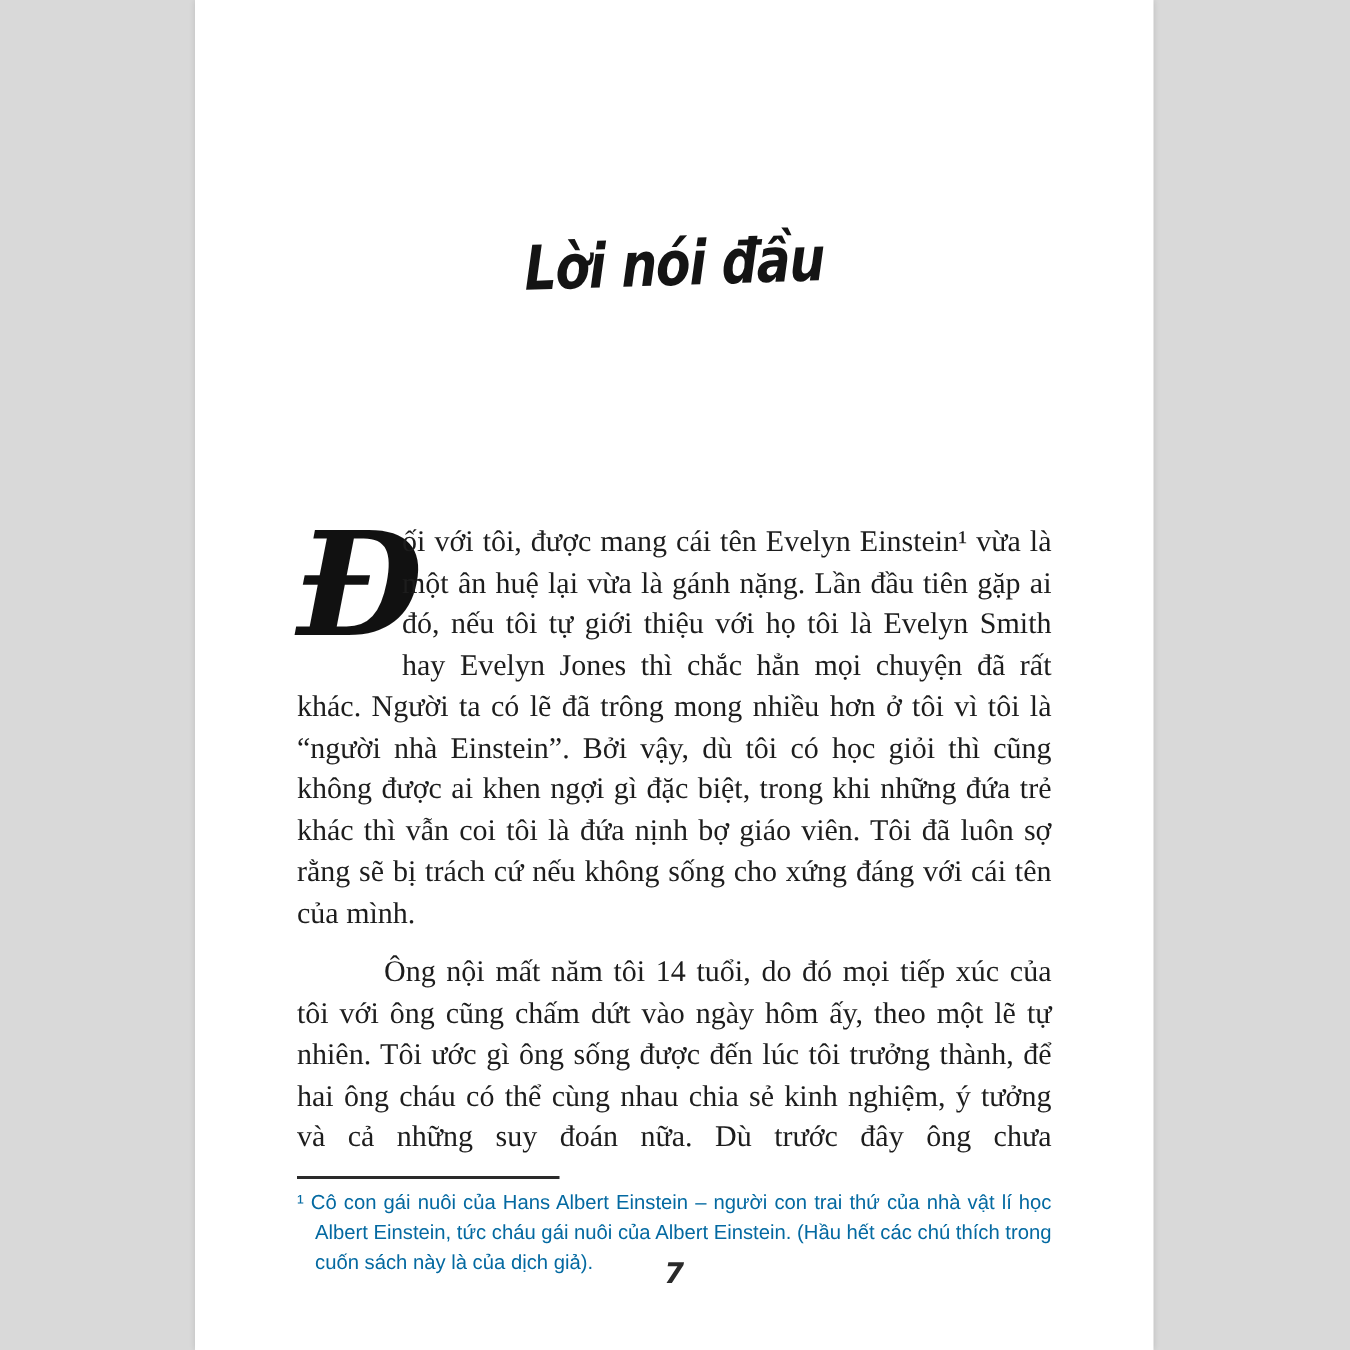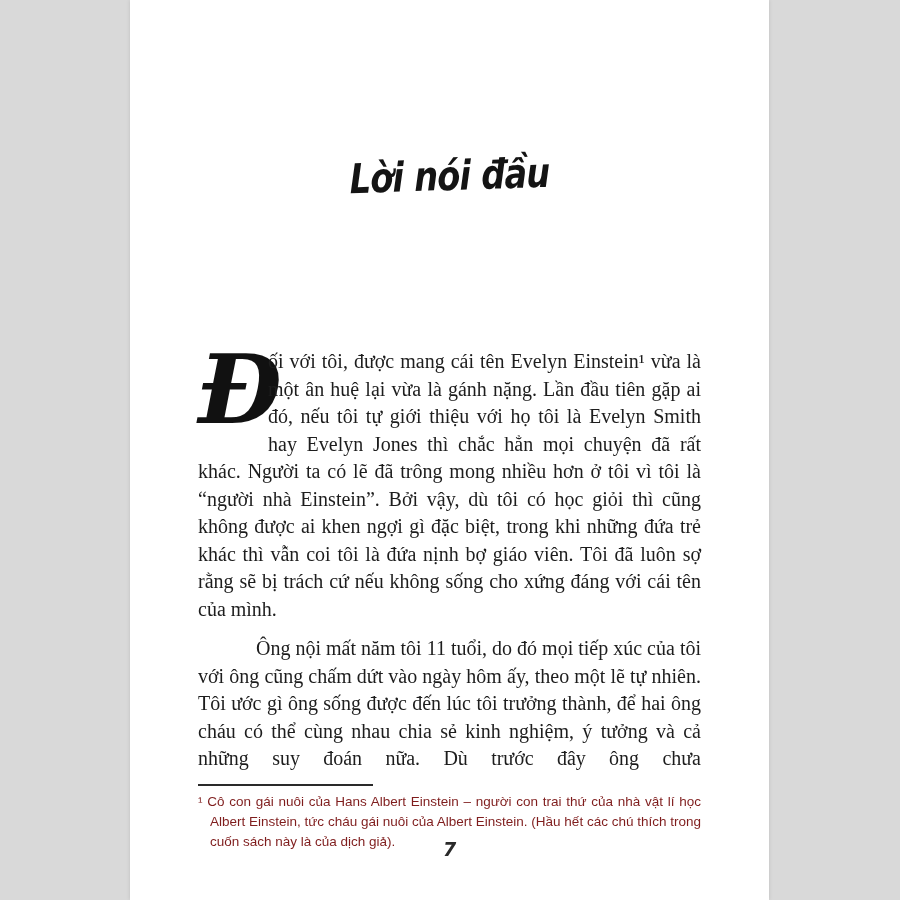--- a/index.html
+++ b/index.html
@@ -85,21 +85,21 @@
   .footnote-separator {
     width: 175px;
     height: 0;
     border-top: 2px solid #2a2a2a;
     margin-bottom: 6px;
   }
   .footnote-text {
     font-family: "Liberation Sans", "DejaVu Sans", sans-serif;
     font-size: 13.5px;
     line-height: 20px;
-    color: #7f1d1d;
+    color: #0369a1;
     text-align: justify;
     padding-left: 12px;
     text-indent: -12px;
     margin: 0;
   }
   .page-number {
     position: absolute;
     top: 838px;
     left: 0;
     width: 100%;
@@ -117,21 +117,21 @@
 <div class="stage">
   <div class="margin-strip left"></div>
   <div class="margin-strip right"></div>
 
   <div class="book-page">
 
     <div class="chapter-title">Lời nói đầu</div>
 
     <div class="body-text">
       <p><span class="drop-cap">Đ</span><span>ối với tôi, được mang cái tên Evelyn Einstein¹ vừa là một ân huệ lại vừa là gánh nặng. Lần đầu tiên gặp ai đó, nếu tôi tự giới thiệu với họ tôi là Evelyn Smith hay Evelyn Jones thì chắc hẳn mọi chuyện đã rất khác. Người ta có lẽ đã trông mong nhiều hơn ở tôi vì tôi là “người nhà Einstein”. Bởi vậy, dù tôi có học giỏi thì cũng không được ai khen ngợi gì đặc biệt, trong khi những đứa trẻ khác thì vẫn coi tôi là đứa nịnh bợ giáo viên. Tôi đã luôn sợ rằng sẽ bị trách cứ nếu không sống cho xứng đáng với cái tên của mình.</span></p>
-      <p class="para-2">Ông nội mất năm tôi 11 tuổi, do đó mọi tiếp xúc của tôi với ông cũng chấm dứt vào ngày hôm ấy, theo một lẽ tự nhiên. Tôi ước gì ông sống được đến lúc tôi trưởng thành, để hai ông cháu có thể cùng nhau chia sẻ kinh nghiệm, ý tưởng và cả những suy đoán nữa. Dù trước đây ông chưa</p>
+      <p class="para-2">Ông nội mất năm tôi 14 tuổi, do đó mọi tiếp xúc của tôi với ông cũng chấm dứt vào ngày hôm ấy, theo một lẽ tự nhiên. Tôi ước gì ông sống được đến lúc tôi trưởng thành, để hai ông cháu có thể cùng nhau chia sẻ kinh nghiệm, ý tưởng và cả những suy đoán nữa. Dù trước đây ông chưa</p>
     </div>
 
     <div class="footnote-block">
       <div class="footnote-separator"></div>
       <p class="footnote-text">¹ Cô con gái nuôi của Hans Albert Einstein – người con trai thứ của nhà vật lí học Albert Einstein, tức cháu gái nuôi của Albert Einstein. (Hầu hết các chú thích trong cuốn sách này là của dịch giả).</p>
     </div>
 
     <div class="page-number">7</div>
   </div>
 </div>

